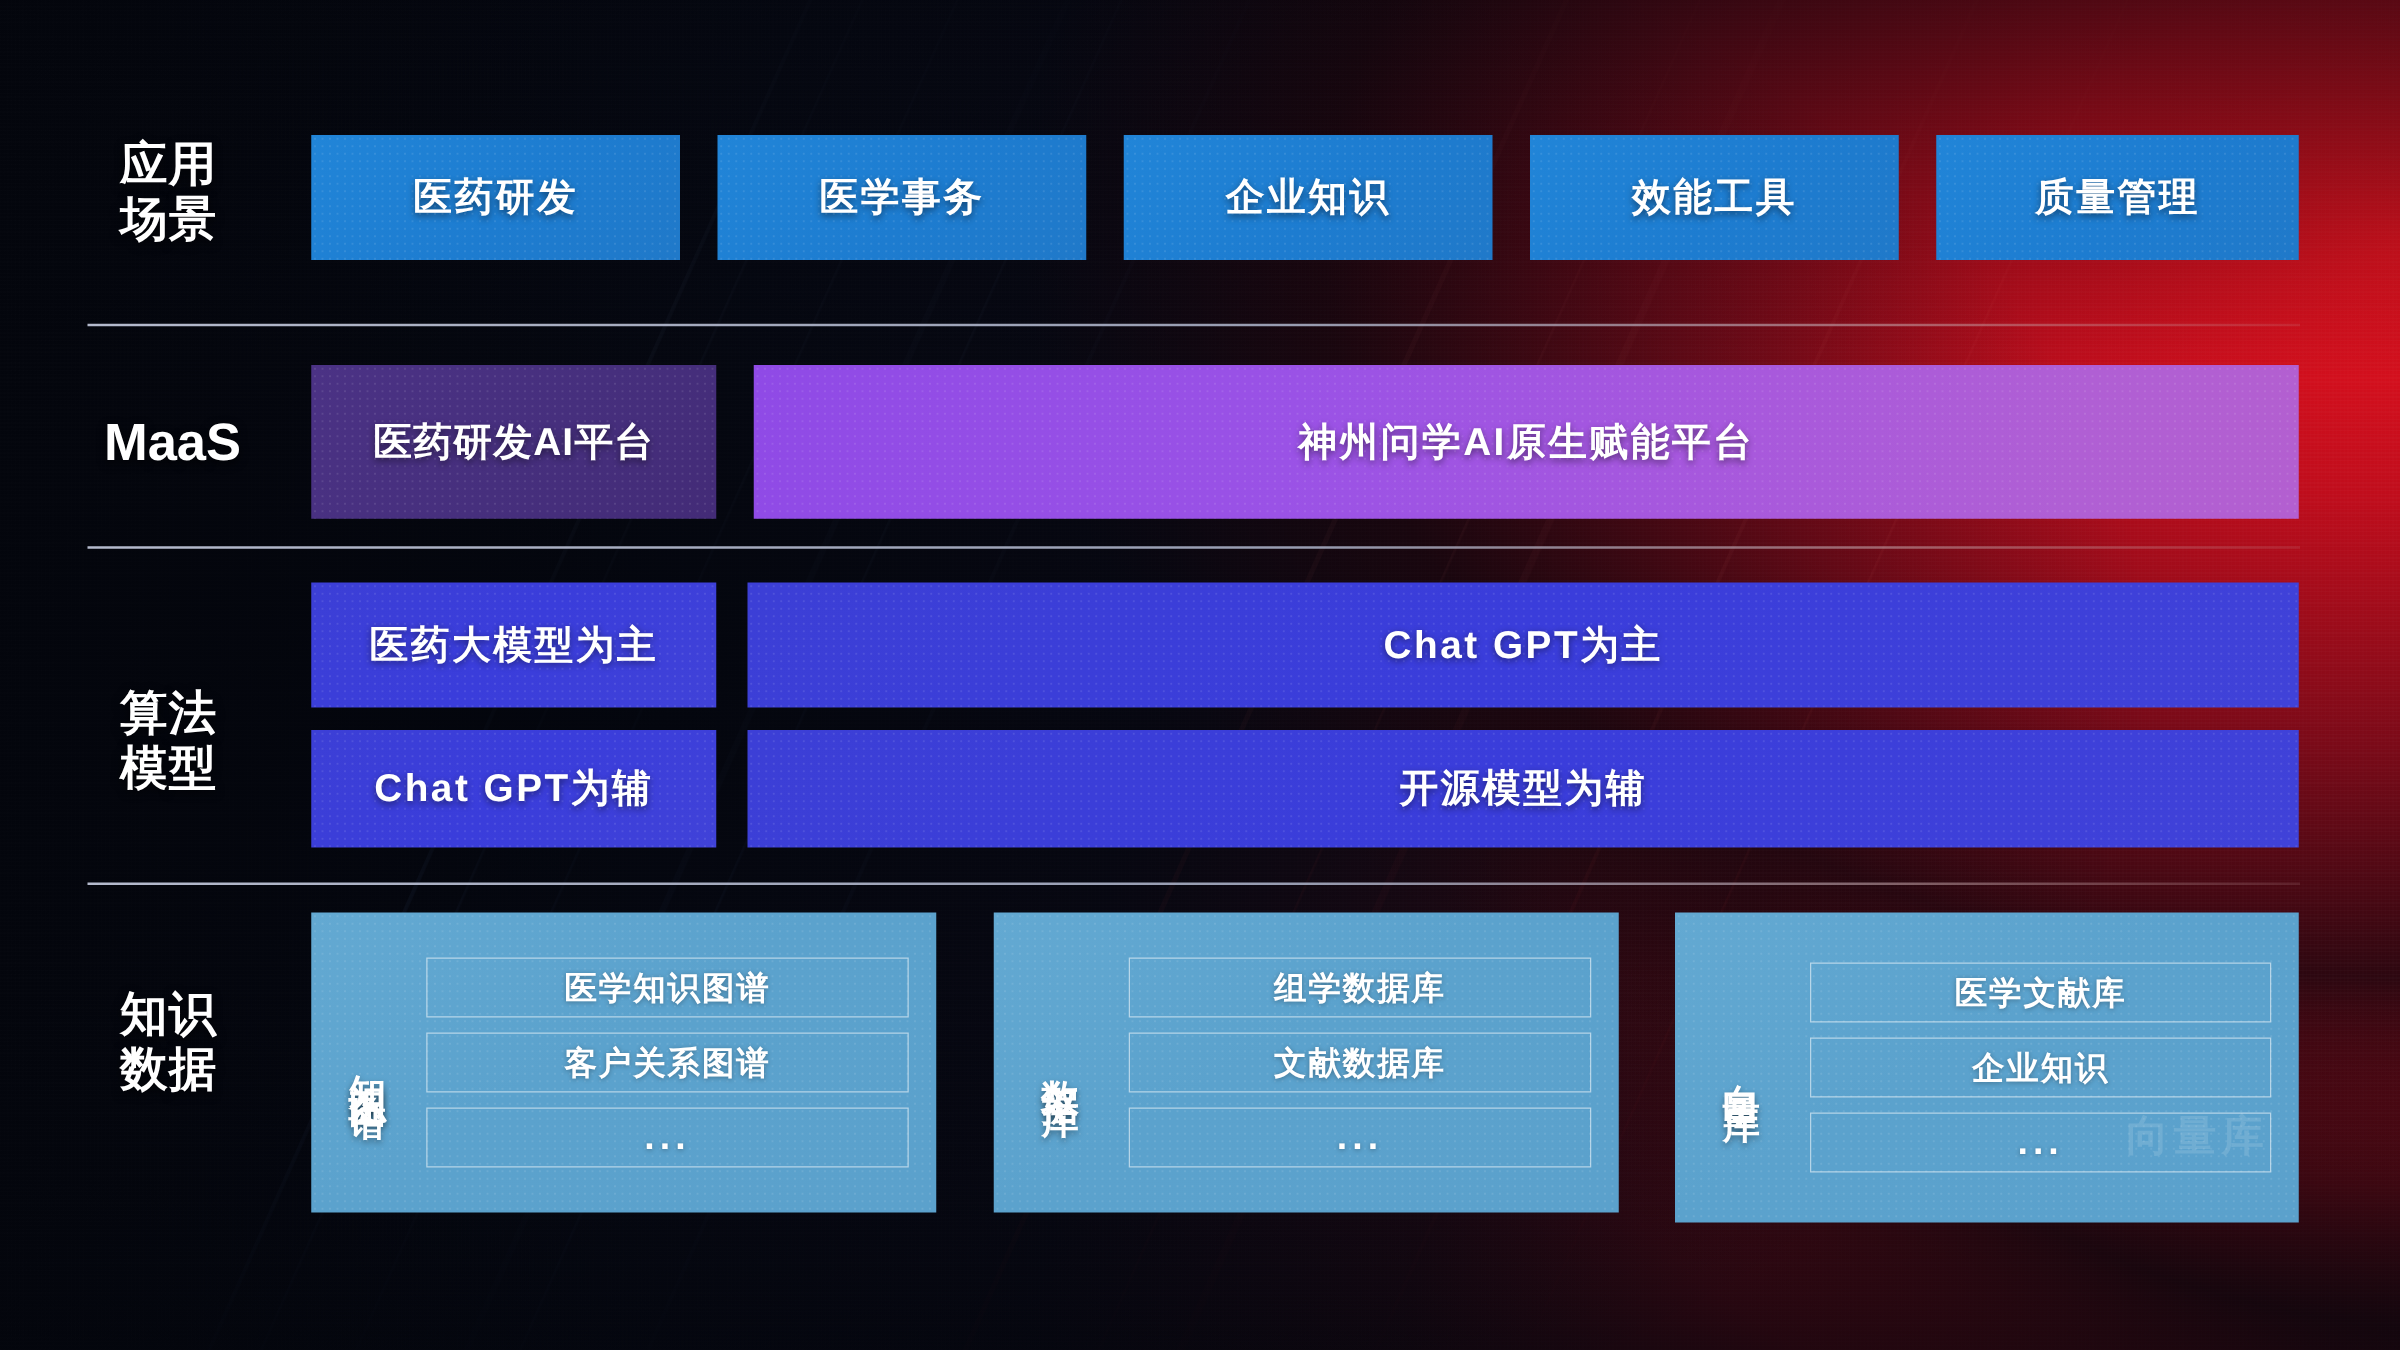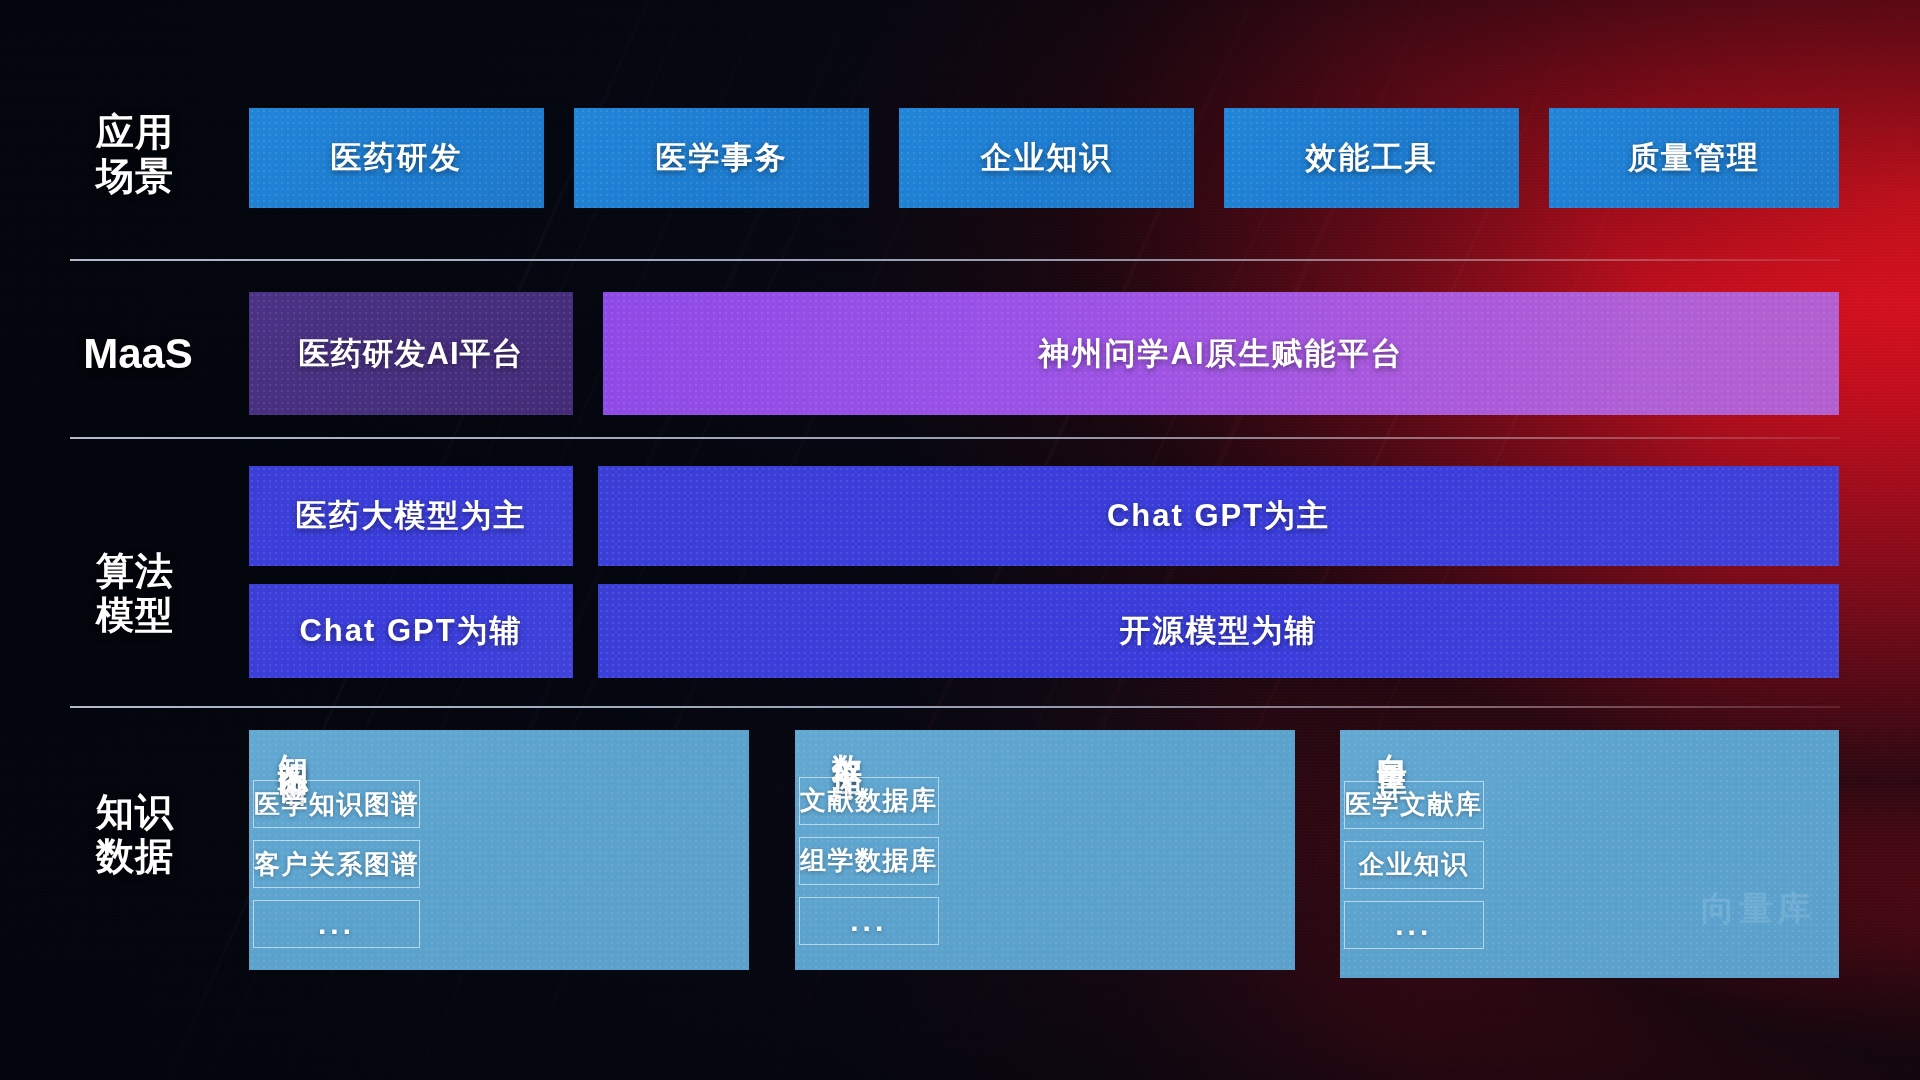--- a/index.html
+++ b/index.html
@@ -94,23 +94,22 @@
   }
   
   .algo {
     background:linear-gradient(135deg,#3c3fd6 0%,#3a3ddb 50%,#4042d8 100%);
     font-size:31px; letter-spacing:2px;
   }
   
   .kpanel {
     position:absolute;
     background:linear-gradient(150deg,#63a9d2 0%,#5ba2cd 45%,#5ba1cc 100%);
-    display:flex; align-items:flex-start;
+    display:flex; align-items:center;
     overflow:hidden;
-    flex-direction:column;
   }
   .kpanel::after{
     content:""; position:absolute; inset:0;
     background-image:radial-gradient(rgba(255,255,255,.10) 0.7px, rgba(0,0,0,0) 0.8px);
     background-size:6px 6px; pointer-events:none;
   }
   .kcat {
     flex:0 0 auto;
     display:flex; align-items:center; justify-content:center;
     color:#fff; font-weight:bold; font-size:30px;
@@ -237,24 +236,24 @@
       <div class="kitem dots">
         <span>...</span>
       </div>
     </div>
   </div>
 
   <div class="kpanel" style="left:795px; top:730px; width:500px; height:240px;">
     <div class="kcat" style="width:104px;">数据库</div>
     <div class="kitems">
       <div class="kitem">
+        <span>组学数据库</span>
+      </div>
+      <div class="kitem">
         <span>文献数据库</span>
-      </div>
-      <div class="kitem">
-        <span>组学数据库</span>
       </div>
       <div class="kitem dots">
         <span>...</span>
       </div>
     </div>
   </div>
 
   <div class="kpanel" style="left:1340px; top:730px; width:499px; height:248px;">
     <div class="kcat" style="width:104px;">向量库</div>
     <div class="kitems">

